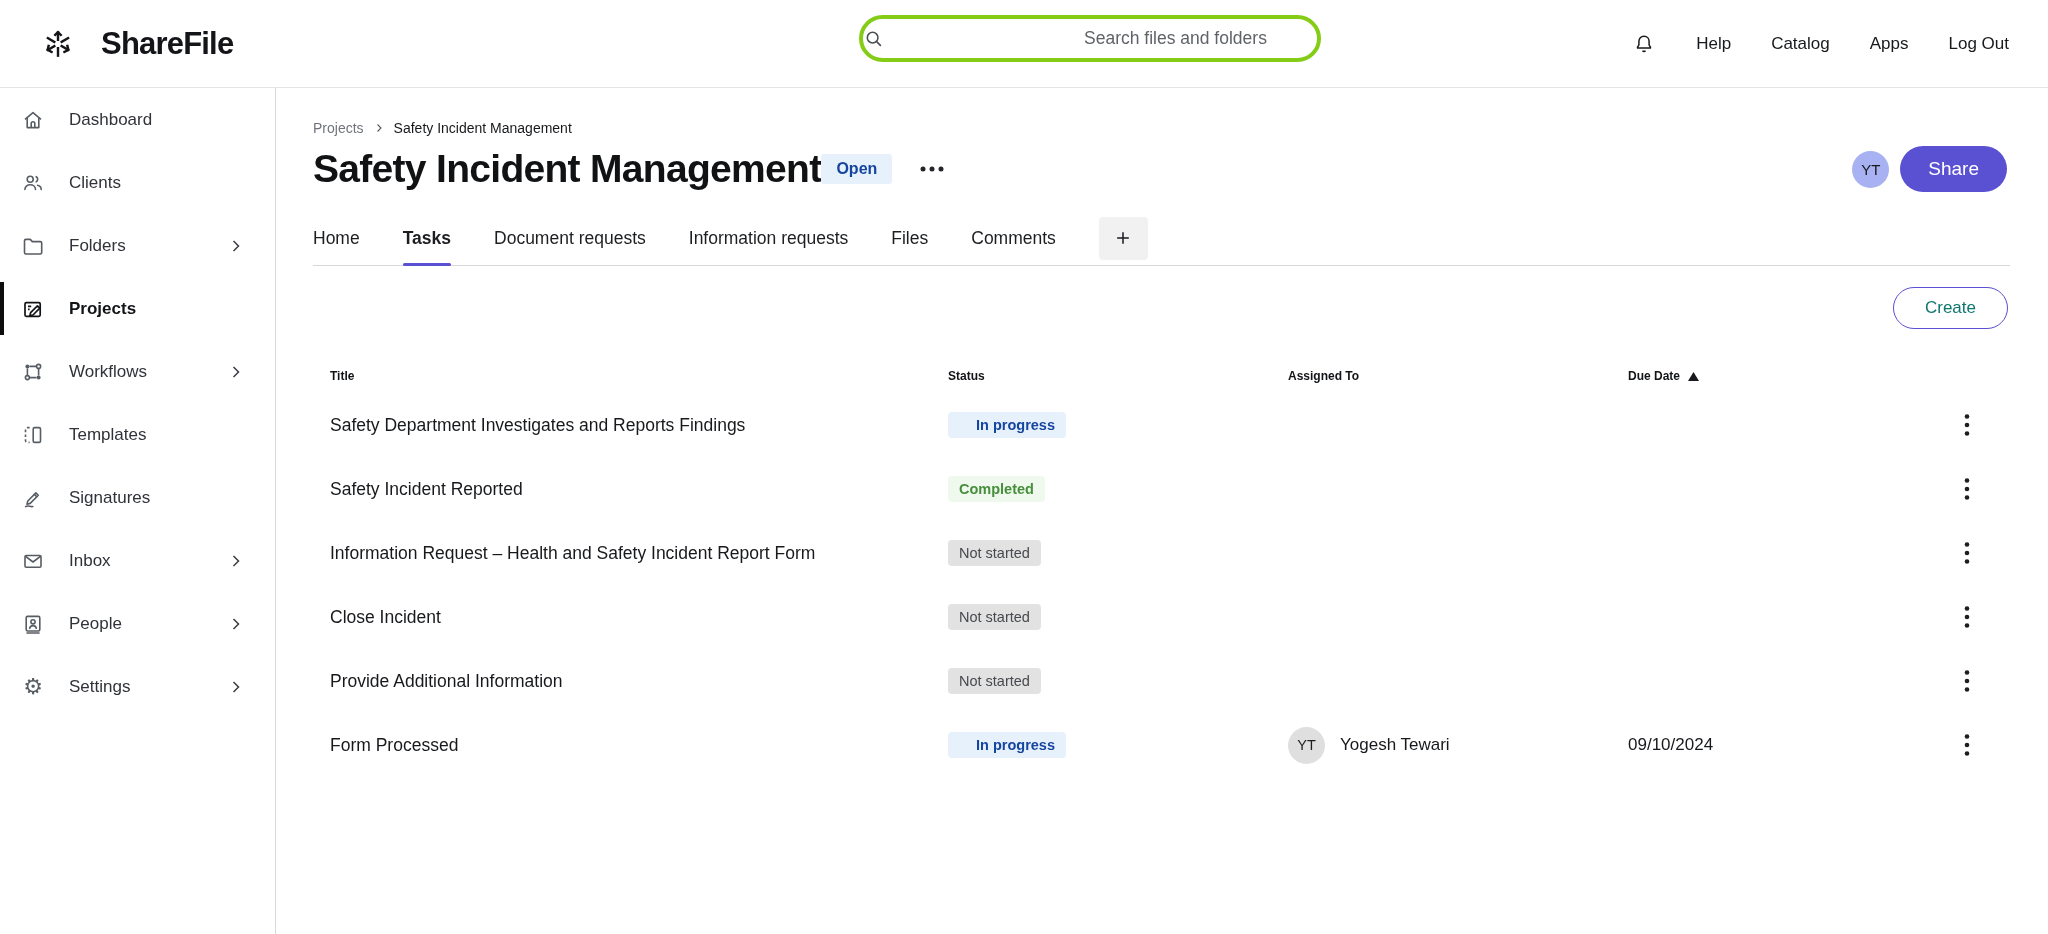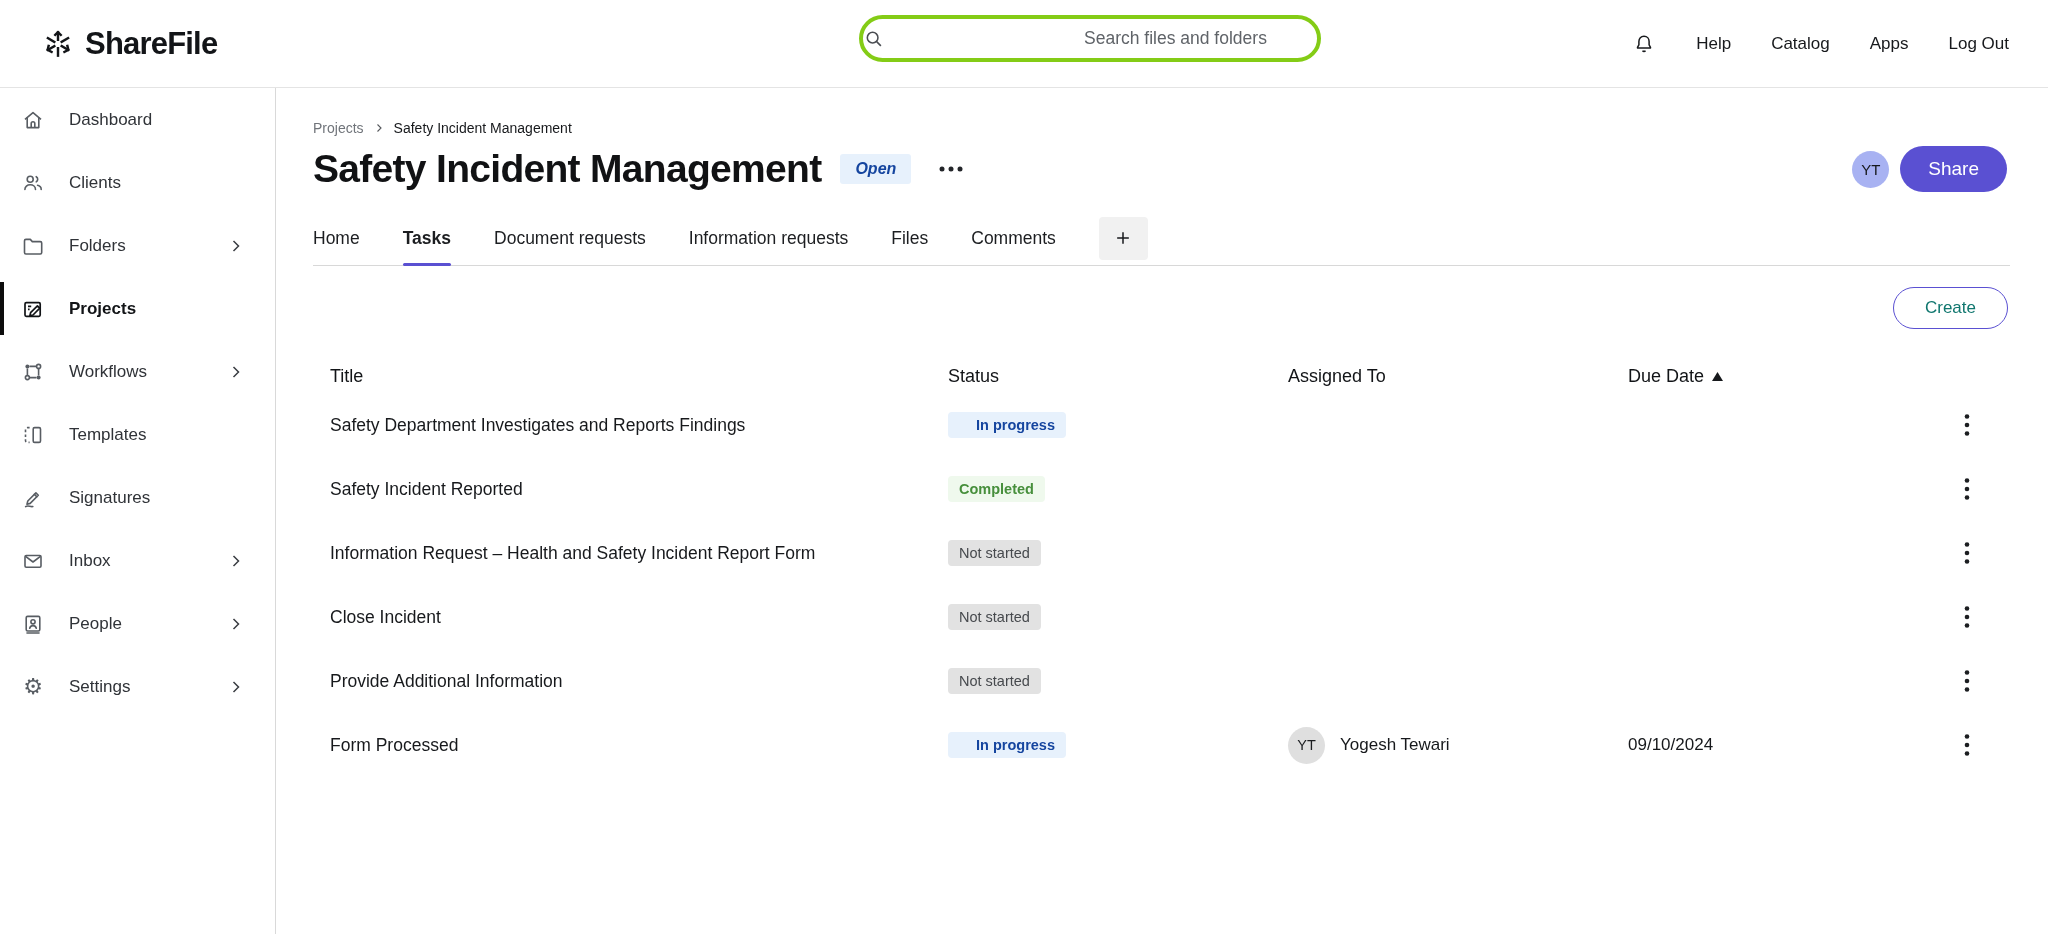--- a/index.html
+++ b/index.html
@@ -6,21 +6,21 @@
   html,body { margin:0; padding:0; }
   body {
     width:2048px; height:934px; overflow:hidden;
     background:#fff; color:#1b1d20;
     font-family:"Liberation Sans", sans-serif;
   }
   svg { display:block; }
 
   
   .topbar { height:88px; border-bottom:1px solid #e4e4e4; position:relative; display:flex; align-items:center; }
-  .logo { display:flex; align-items:flex-start; gap:9px; margin-left:40px; cursor:pointer; }
+  .logo { display:flex; align-items:flex-start; gap:25px; margin-left:40px; cursor:pointer; }
   .logo-text { font-size:31px; font-weight:700; letter-spacing:-0.8px; color:#131518; }
   .searchbar {
     position:absolute; left:859px; top:15px; width:462px; height:47px;
     border:4px solid #84cc16; border-radius:24px;
     display:flex; align-items:center; justify-content:space-between; gap:11px; background:#fff;
   }
   .searchbar input {
     border:none; outline:none; width:235px; font-size:17.5px;
     font-family:"Liberation Sans", sans-serif; color:#333; background:transparent;
   }
@@ -44,21 +44,21 @@
   .gear-glyph { font-size:22px; line-height:24px; width:24px; text-align:center; color:#585d63; }
 
   
   .main { flex:1; padding-left:37px; position:relative; }
   .breadcrumb { margin-top:32px; display:flex; align-items:center; gap:9px; }
   .bc-root { font-size:14px; color:#70747a; cursor:pointer; }
   .bc-current { font-size:14px; color:#17191c; }
 
   .title-row { margin-top:10px; display:flex; align-items:center; }
   .page-title { margin:0; font-size:39px; font-weight:700; letter-spacing:-0.7px; color:#111214; }
-  .open-badge { margin-left:19px; background:#e7f1fc; color:#15459f; font-weight:700; font-size:16px; padding:6px 15px; border-radius:3px;font-style:italic; }
+  .open-badge { background:#e7f1fc; color:#15459f; font-weight:700; font-size:16px; padding:6px 15px; border-radius:3px; }
   .more-btn { margin-left:27px; }
   .title-row .spacer { flex:1; }
   .hdr-avatar {
     width:37px; height:37px; border-radius:50%; background:#a8b2f2; color:#16181b;
     display:flex; align-items:center; justify-content:center; font-size:15px; cursor:pointer; flex:none;
   }
   .share-btn {
     margin-left:11px; margin-right:41px; background:#5a50d2; color:#fff; border:none; border-radius:23px;
     padding:12px 28px; font-size:19px; font-family:"Liberation Sans", sans-serif; cursor:pointer;
   }
@@ -72,21 +72,21 @@
   .toolbar { display:flex; justify-content:flex-end; margin-top:21px; margin-right:40px; }
   .create-btn {
     background:#fff; border:1.5px solid #5a50d2; color:#0f766e; border-radius:23px;
     padding:10px 31px; font-size:17px; font-family:"Liberation Sans", sans-serif; cursor:pointer;
   }
 
   
   .task-table { margin-top:30px; }
   .thead, .trow { display:grid; grid-template-columns:618px 340px 340px 336px 40px; align-items:center; padding-left:17px; }
   .thead { height:34px; }
-  .th { font-size:18px; font-weight:400; color:#121417; display:flex; align-items:center; gap:8px; }
+  .th { font-size:12px; font-weight:700; color:#121417; display:flex; align-items:center; gap:8px; }
   .trow { height:64px; }
   .td-title { font-size:17.5px; color:#17191c; }
   .badge { display:inline-block; font-size:14.5px; padding:5px 11px; border-radius:4px; }
   .badge[data-status="in-progress"] { background:#e7f1fc; color:#15459f; font-weight:700;padding-left:28px; }
   .badge[data-status="completed"]   { background:#eff9ed; color:#478f3c; font-weight:700; }
   .badge[data-status="not-started"] { background:#e2e2e2; color:#46494d; font-weight:400; }
   .td-assigned { display:flex; align-items:center; gap:15px; font-size:17px; color:#17191c; }
   .row-avatar {
     width:37px; height:37px; border-radius:50%; background:#dfdfdf; color:#1c1e21;
     display:flex; align-items:center; justify-content:center; font-size:14.5px; flex:none;

